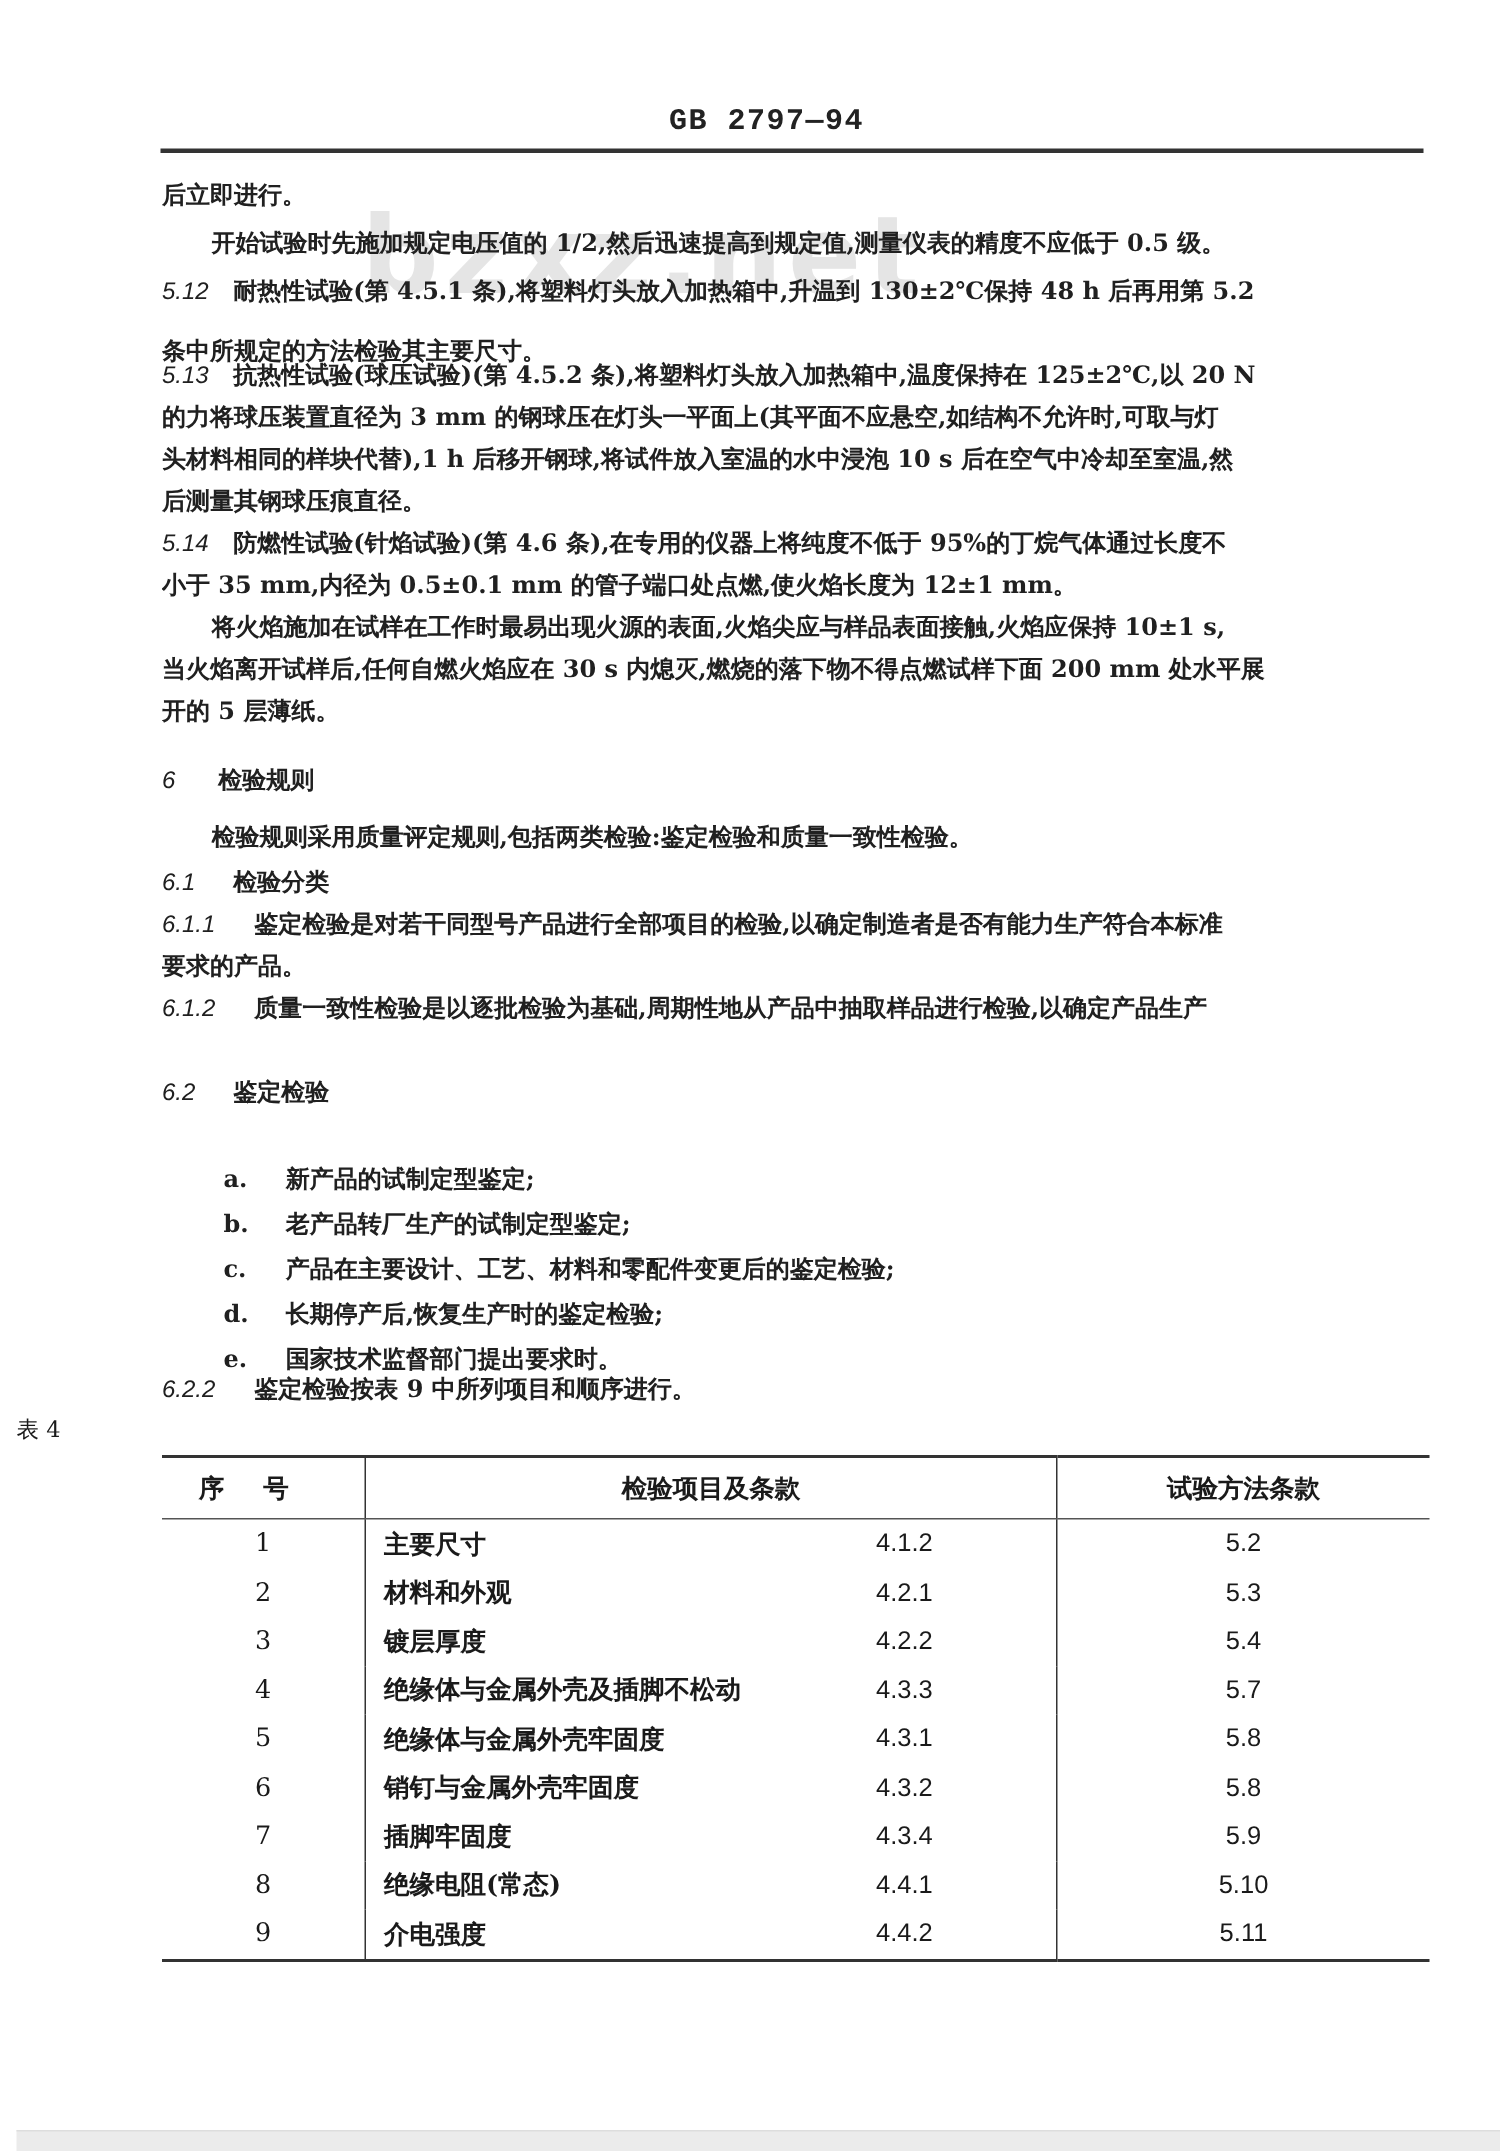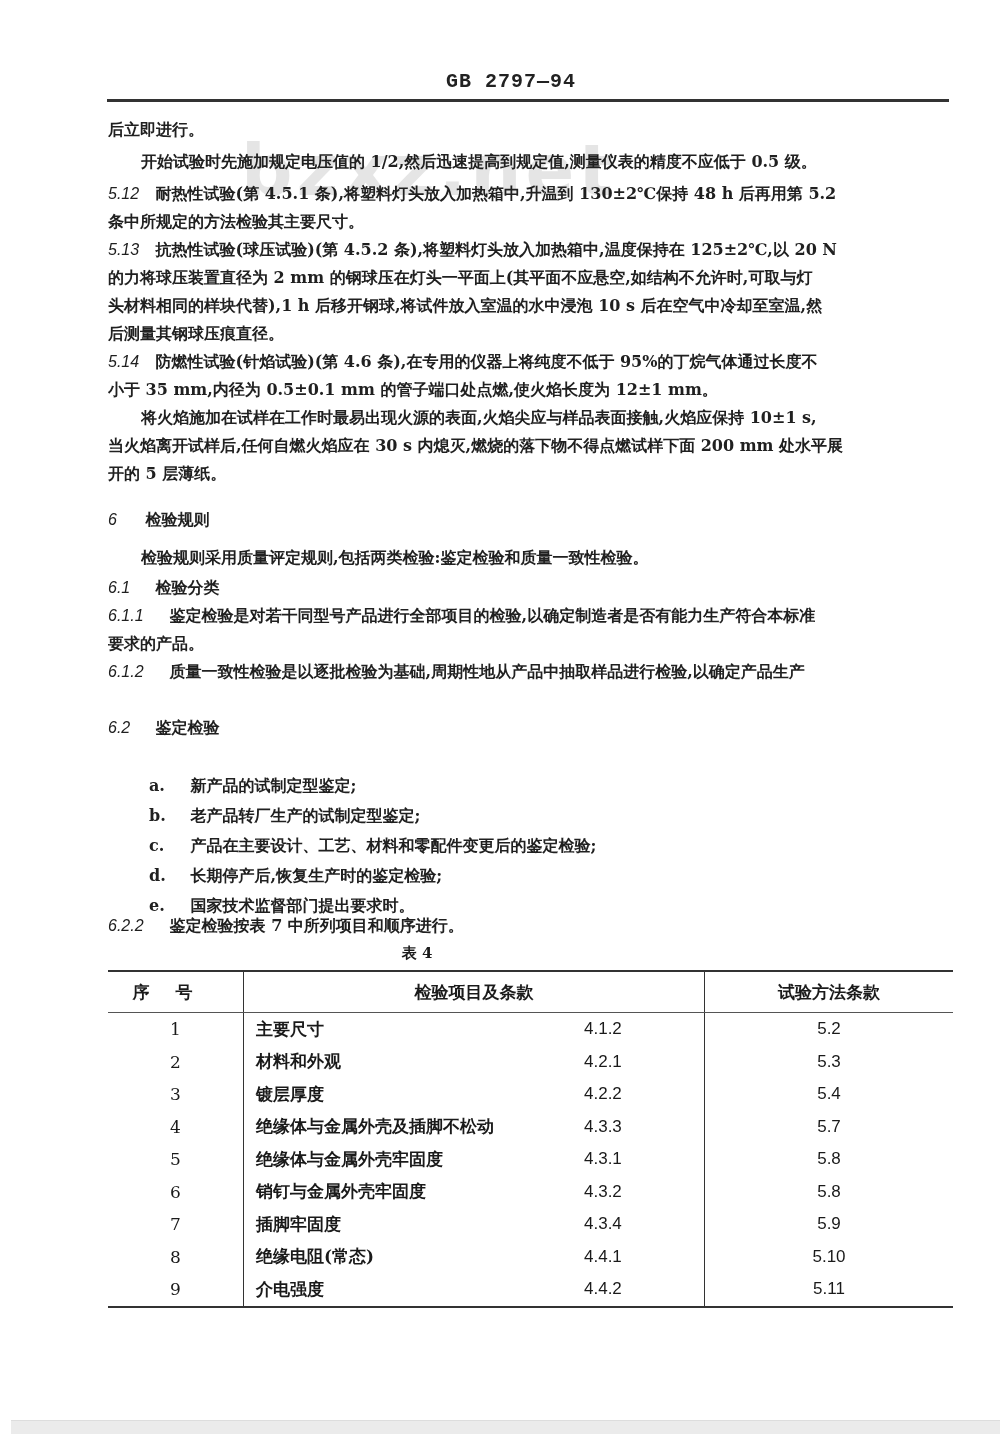--- a/index.html
+++ b/index.html
@@ -22,21 +22,21 @@
     .line {
       position: absolute; left: 97px; width: 845px; font-size: 16px; line-height: 20px;
       white-space: nowrap; overflow: hidden; font-weight: bold; color: #202020;
     }
     .indent { left: 130px; }
     .item { left: 138px; }
     .item .lbl { display: inline-block; width: 36px; }
     .num { display: inline-block; min-width: 42px; font-family: "Liberation Sans", sans-serif; font-weight: normal; font-style: italic; }
     .num.wide { min-width: 56px; }
     .heading { font-size: 16px; }
-    .table-caption { position: absolute; top: 944px; left: 0; width: 812px; text-align: center; font-size: 15px; font-weight: bold; }
+    .table-caption { position: absolute; top: 944px; left: 0; width: 812px; font-size: 15px; font-weight: normal; }
     table.spec {
       position: absolute; top: 970px; left: 97px; width: 845px; border-collapse: collapse;
       font-size: 17px;
     }
     table.spec th, table.spec td { padding: 0; height: 32.5px; vertical-align: middle; }
     table.spec thead tr th { border-top: 2px solid #333; border-bottom: 1px solid #555; height: 40px; font-weight: bold; }
     table.spec tbody tr:last-child td { border-bottom: 2px solid #333; }
     .c1 { width: 135px; text-align: center; border-right: 1px solid #333; }
     .c2 { width: 460px; border-right: 1px solid #333; position: relative; }
     .c3 { text-align: center; font-family: "Liberation Sans", sans-serif; }
@@ -53,27 +53,27 @@
   <div class="header-rule"></div>
   <div class="watermark">bzxz.net</div>
 
   <div class="line" style="top:120px">后立即进行。</div>
   <div class="line indent" style="top:152px">开始试验时先施加规定电压值的 1/2,然后迅速提高到规定值,测量仪表的精度不应低于 0.5 级。</div>
 
   <div class="line" style="top:184px">
     <span class="num">5.12</span>
     <span>耐热性试验(第 4.5.1 条),将塑料灯头放入加热箱中,升温到 130±2℃保持 48 h 后再用第 5.2</span>
   </div>
-  <div class="line" style="top:212px">条中所规定的方法检验其主要尺寸。</div>
+  <div class="line" style="top:224px">条中所规定的方法检验其主要尺寸。</div>
 
   <div class="line" style="top:240px">
     <span class="num">5.13</span>
     <span>抗热性试验(球压试验)(第 4.5.2 条),将塑料灯头放入加热箱中,温度保持在 125±2℃,以 20 N</span>
   </div>
-  <div class="line" style="top:268px">的力将球压装置直径为 2 mm 的钢球压在灯头一平面上(其平面不应悬空,如结构不允许时,可取与灯</div>
+  <div class="line" style="top:268px">的力将球压装置直径为 3 mm 的钢球压在灯头一平面上(其平面不应悬空,如结构不允许时,可取与灯</div>
   <div class="line" style="top:296px">头材料相同的样块代替),1 h 后移开钢球,将试件放入室温的水中浸泡 10 s 后在空气中冷却至室温,然</div>
   <div class="line" style="top:324px">后测量其钢球压痕直径。</div>
 
   <div class="line" style="top:352px">
     <span class="num">5.14</span>
     <span>防燃性试验(针焰试验)(第 4.6 条),在专用的仪器上将纯度不低于 95%的丁烷气体通过长度不</span>
   </div>
   <div class="line" style="top:380px">小于 35 mm,内径为 0.5±0.1 mm 的管子端口处点燃,使火焰长度为 12±1 mm。</div>
 
   <div class="line indent" style="top:408px">将火焰施加在试样在工作时最易出现火源的表面,火焰尖应与样品表面接触,火焰应保持 10±1 s,</div>
@@ -124,21 +124,21 @@
     <span class="lbl">e.</span>
     <span>国家技术监督部门提出要求时。</span>
   </div>
   <div class="line item" style="top:866px">
     <span class="lbl">d.</span>
     <span>长期停产后,恢复生产时的鉴定检验;</span>
   </div>
 
   <div class="line" style="top:916px">
     <span class="num wide">6.2.2</span>
-    <span>鉴定检验按表 7 中所列项目和顺序进行。</span>
+    <span>鉴定检验按表 9 中所列项目和顺序进行。</span>
   </div>
 
   <div class="table-caption">表 4</div>
 
   <table class="spec">
     <thead>
       <tr>
         <th class="c1">序号</th>
         <th class="c2" style="text-align:center">检验项目及条款</th>
         <th class="c3" style="font-family:'DejaVu Serif',serif">试验方法条款</th>

